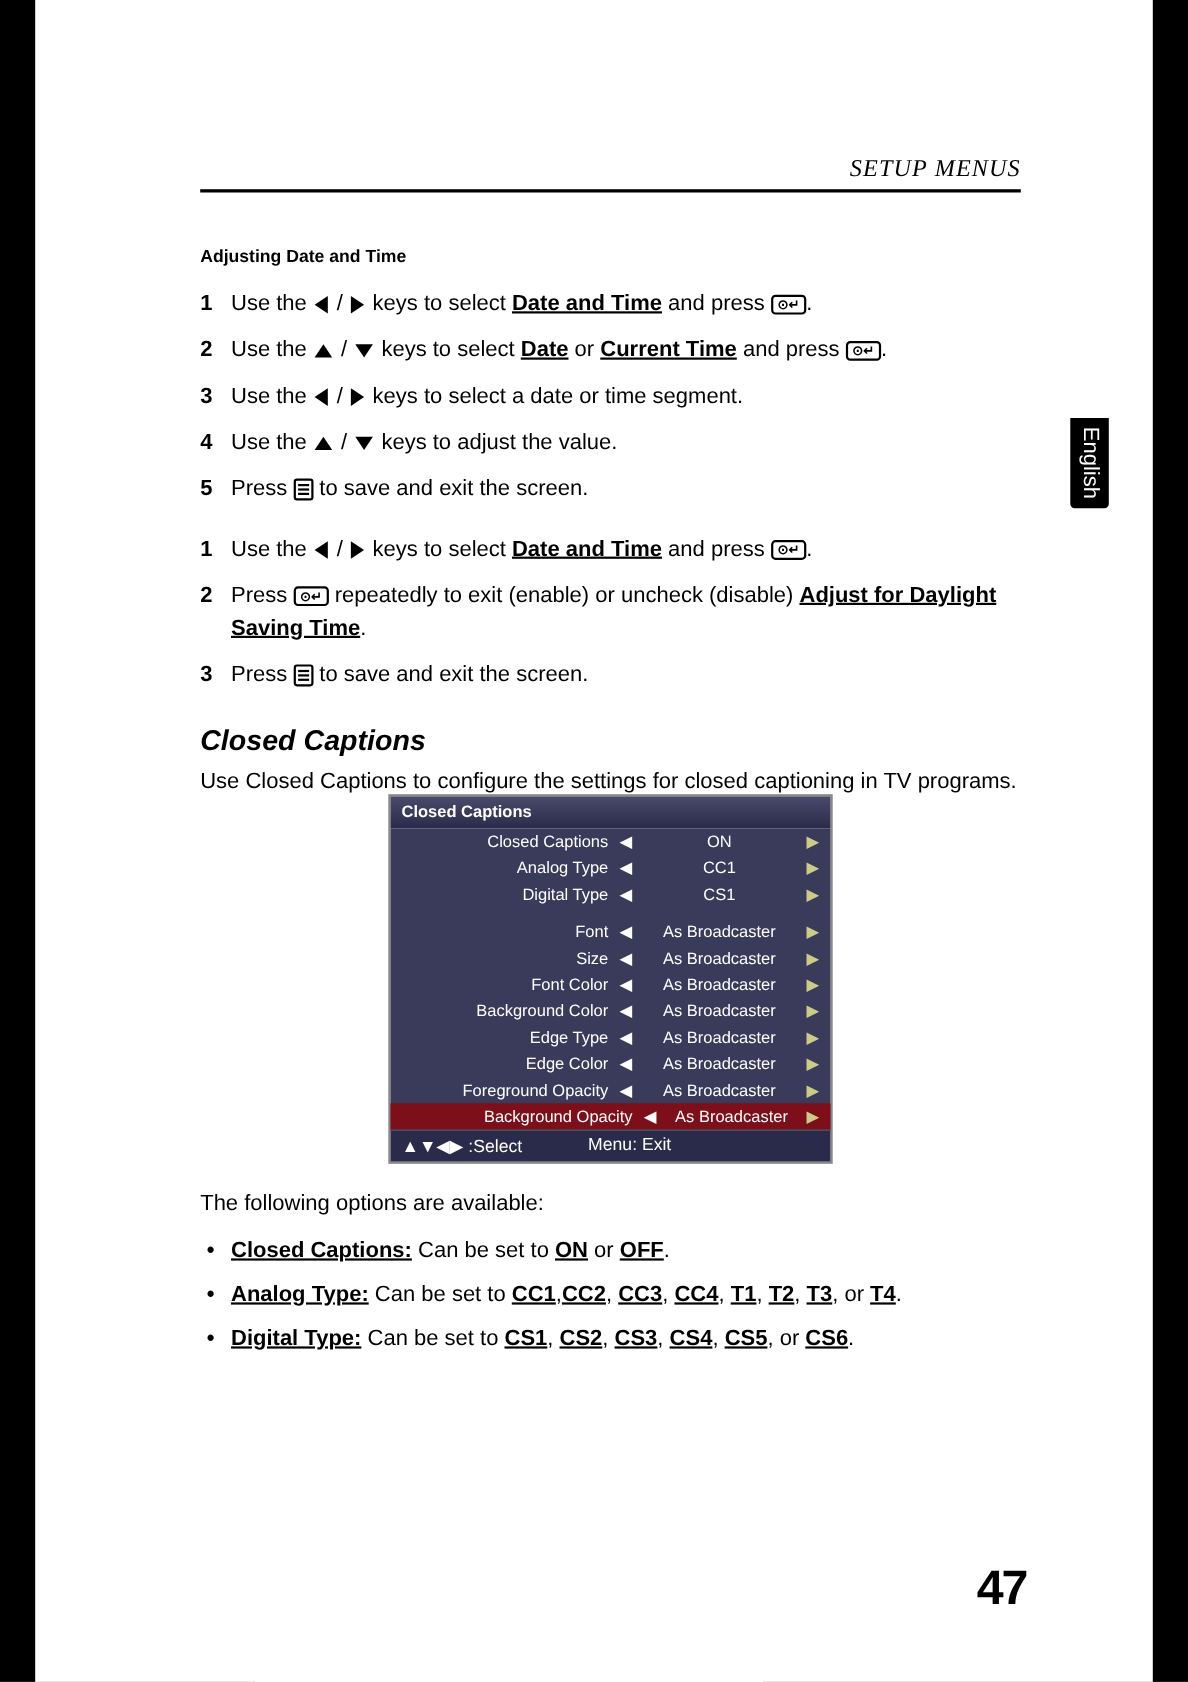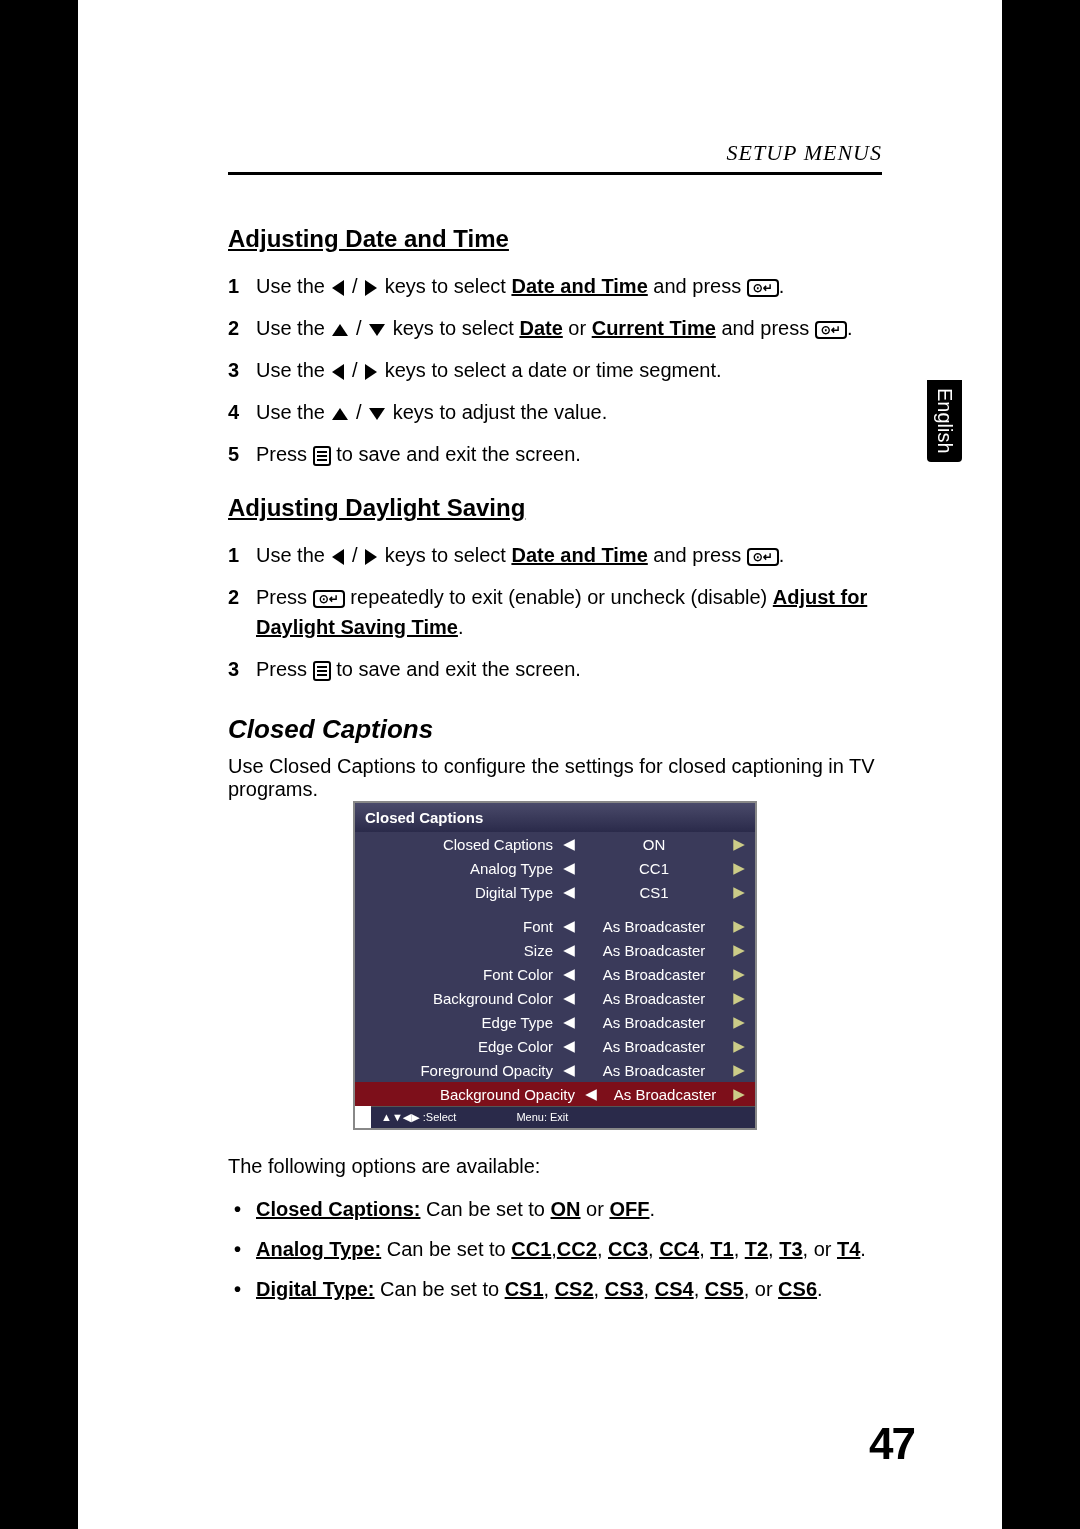--- a/index.html
+++ b/index.html
@@ -4,21 +4,21 @@
 <style>
   body {
     margin: 0;
     padding: 0;
     background: #000;
     font-family: Arial, Helvetica, sans-serif;
     display: flex;
     justify-content: center;
   }
   .page {
-    width: 924px;
+    width: 1016px;
     height: 1529px;
     background: #fff;
     position: relative;
     box-sizing: border-box;
     padding: 140px 120px 60px 150px;
   }
   .header-line {
     border-bottom: 3px solid #000;
     margin-bottom: 50px;
     padding-bottom: 6px;
@@ -37,22 +37,21 @@
     background: #000;
     color: #fff;
     writing-mode: vertical-rl;
     text-orientation: mixed;
     padding: 8px 6px 8px 6px;
     font-size: 20px;
     border-radius: 0 0 4px 4px;
   }
   .section-underline {
     font-weight: bold;
-    text-decoration: underline;
-    font-size: 24px;
+    font-size: 16px;
     margin: 20px 0 18px 0;
   }
   ol.steps {
     list-style: none;
     padding: 0;
     margin: 0 0 25px 0;
   }
   ol.steps li {
     font-size: 20px;
     line-height: 1.5;
@@ -170,25 +169,24 @@
   .osd-value {
     flex: 1;
     text-align: center;
   }
   .osd-gap {
     height: 10px;
   }
   .osd-footer {
     background: #2a2a4a;
     padding: 4px 10px;
-    font-size: 11px;
+    font-size: 16px;
     border-top: 1px solid #555;
     display: flex;
     gap: 60px;
-    margin-left: 16px;
   }
   .options-intro {
     font-size: 20px;
     margin-bottom: 15px;
   }
   ul.bullets {
     list-style: none;
     padding: 0;
     margin: 0;
   }
@@ -201,21 +199,21 @@
   }
   ul.bullets li::before {
     content: '•';
     position: absolute;
     left: 6px;
     font-weight: bold;
   }
   .page-number {
     position: absolute;
     bottom: 60px;
-    right: 88px;
+    right: 115px;
     font-size: 44px;
     font-weight: 900;
     letter-spacing: -2px;
   }
   b { font-weight: bold; text-decoration: underline; }
 </style>
 </head>
 <body>
 
 <div class="page">
@@ -260,21 +258,20 @@
       <span class="tri tri-down"></span>
       <span> keys to adjust the value.</span>
     </li>
     <li><span class="num">5</span>
       <span>Press </span>
       <span class="menu-icon"></span>
       <span> to save and exit the screen.</span>
     </li>
   </ol>
 
-  <div class="section-underline">Adjusting Daylight Saving</div>
   <ol class="steps">
     <li><span class="num">1</span>
       <span>Use the </span>
       <span class="tri tri-left"></span> /
       <span class="tri tri-right"></span>
       <span> keys to select </span>
       <b>Date and Time</b>
       <span> and press </span>
       <span class="enter-icon">⊙↵</span>.
     </li>

